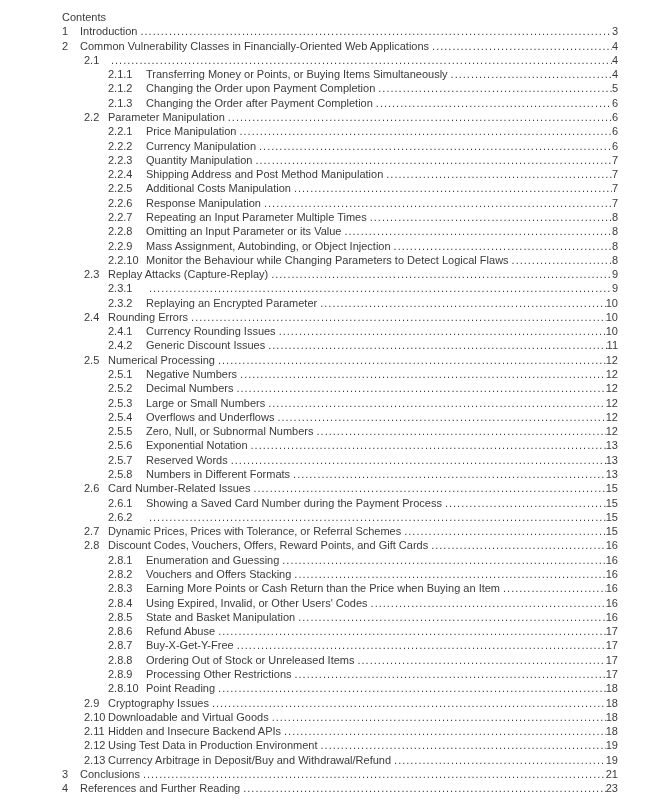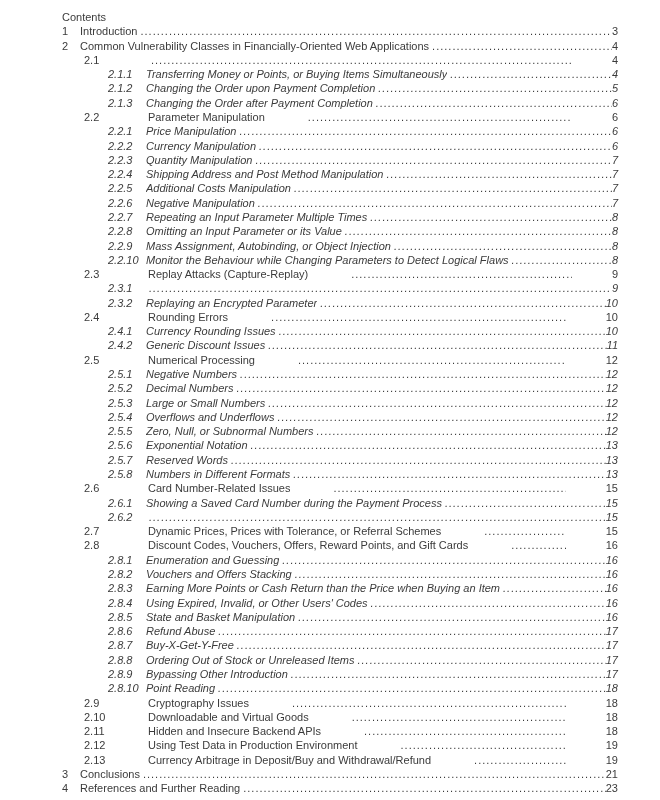--- a/index.html
+++ b/index.html
@@ -42,23 +42,23 @@
     letter-spacing: 1px;
     margin-left: 3px;
     min-width: 0;
   }
   .toc-row .pg {
     flex: 0 0 auto;
     text-align: right;
   }
   .toc-row.l1 { padding-left: 0; }
   .toc-row.l1 .num { width: 18px; }
-  .toc-row.l2 { padding-left: 22px; gap: 40px; }
+  .toc-row.l2 { padding-left: 22px; }
   .toc-row.l2 .num { width: 24px; }
-  .toc-row.l3 { padding-left: 46px; font-style: italic; }
+  .toc-row.l3 { padding-left: 46px; }
   .toc-row.l3 .num { width: 38px; }
 </style>
 </head>
 <body>
 
 <div class="page">
   <div class="toc-title">Contents</div>
   <div>
       <div class="toc-row l1">
     <span class="num">1</span>
@@ -126,21 +126,21 @@
     <span class="pg">7</span>
   </div>
       <div class="toc-row l3">
     <span class="num">2.2.5</span>
     <span class="label">Additional Costs Manipulation</span>
     <span class="leader">............................................................................................................................................................................................................................................................................................................</span>
     <span class="pg">7</span>
   </div>
       <div class="toc-row l3">
     <span class="num">2.2.6</span>
-    <span class="label">Negative Manipulation</span>
+    <span class="label">Response Manipulation</span>
     <span class="leader">............................................................................................................................................................................................................................................................................................................</span>
     <span class="pg">7</span>
   </div>
       <div class="toc-row l3">
     <span class="num">2.2.7</span>
     <span class="label">Repeating an Input Parameter Multiple Times</span>
     <span class="leader">............................................................................................................................................................................................................................................................................................................</span>
     <span class="pg">8</span>
   </div>
       <div class="toc-row l3">
@@ -322,21 +322,21 @@
     <span class="pg">17</span>
   </div>
       <div class="toc-row l3">
     <span class="num">2.8.8</span>
     <span class="label">Ordering Out of Stock or Unreleased Items</span>
     <span class="leader">............................................................................................................................................................................................................................................................................................................</span>
     <span class="pg">17</span>
   </div>
       <div class="toc-row l3">
     <span class="num">2.8.9</span>
-    <span class="label">Bypassing Other Introduction</span>
+    <span class="label">Processing Other Restrictions</span>
     <span class="leader">............................................................................................................................................................................................................................................................................................................</span>
     <span class="pg">17</span>
   </div>
       <div class="toc-row l3">
     <span class="num">2.8.10</span>
     <span class="label">Point Reading</span>
     <span class="leader">............................................................................................................................................................................................................................................................................................................</span>
     <span class="pg">18</span>
   </div>
       <div class="toc-row l2">

